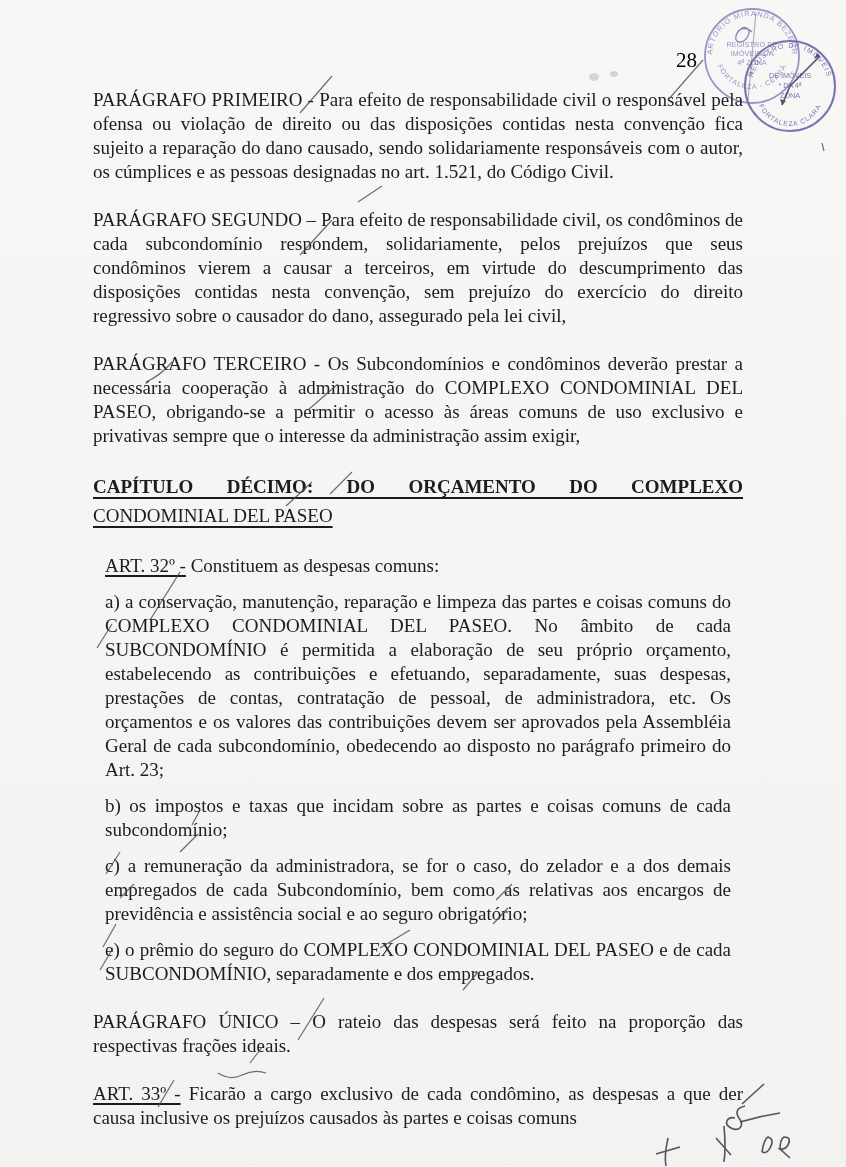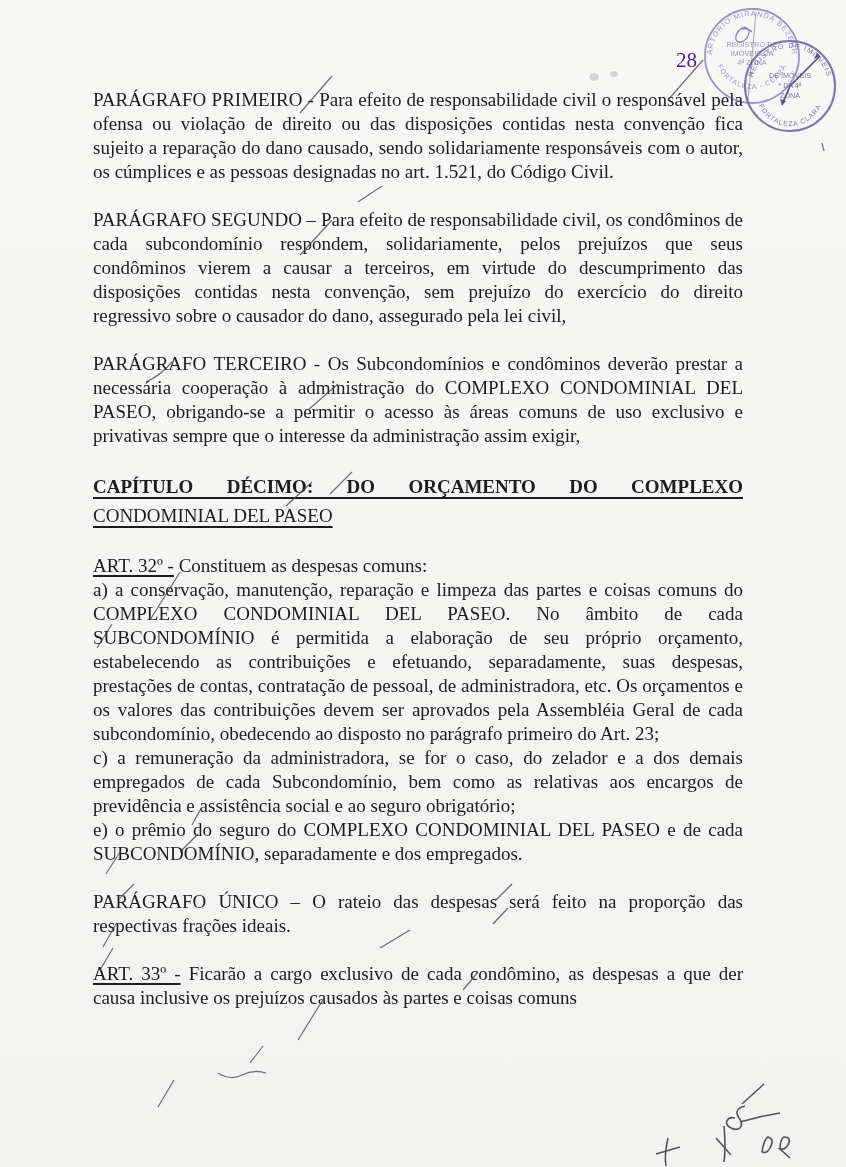--- a/index.html
+++ b/index.html
@@ -9,33 +9,33 @@
     font-family:"Liberation Serif", serif;
     color:#1c1c1e;
     position:relative;
     overflow:hidden;
   }
   .text-block{
     position:absolute;left:93px;top:88px;width:650px;
     font-size:19px;line-height:24px;text-align:justify;
   }
   .para{margin:0 0 24px 0;padding:0;}
-  .m0{margin:0;padding:0;}
+  .m0{margin:12px;padding:0;}
   .b{font-weight:normal;}
   .u{text-decoration:underline;text-underline-offset:3px;text-decoration-thickness:1.6px;}
   .chapter .cap1{
     font-weight:bold;text-decoration:underline;text-underline-offset:4px;
     text-decoration-thickness:2px;text-align-last:justify;line-height:29px;
   }
   .chapter .cap2{
     font-weight:normal;text-decoration:underline;text-underline-offset:4px;
     text-decoration-thickness:2px;line-height:29px;
   }
   .pagenum{
-    position:absolute;left:676px;top:48px;font-size:21px;color:#4c1d95;
+    position:absolute;left:676px;top:48px;font-size:21px;color:#000000;
   }
   .stamp-svg{position:absolute;left:686px;top:6px;pointer-events:none;}
   .stamp-svg text{font-family:"Liberation Sans", sans-serif;}
   .pen-overlay{position:absolute;left:0;top:0;pointer-events:none;}
 </style>
 </head>
 <body>
 
 <div class="pagenum">28</div>
 
@@ -84,20 +84,21 @@
   <p class="para"><span class="b">PARÁGRAFO TERCEIRO - </span><span>Os Subcondomínios e condôminos deverão prestar a necessária cooperação à administração do </span><span class="b">COMPLEXO CONDOMINIAL DEL PASEO,</span><span> obrigando-se a permitir o acesso às áreas comuns de uso exclusivo e privativas sempre que o interesse da administração assim exigir,</span></p>
 
   <div class="para chapter">
     <div class="cap1">CAPÍTULO DÉCIMO: DO ORÇAMENTO DO COMPLEXO</div>
     <div class="cap2">CONDOMINIAL DEL PASEO</div>
   </div>
 
   <div class="para">
     <p class="m0"><span class="b u">ART. 32º -</span><span> Constituem as despesas comuns:</span></p>
     <p class="m0"><span class="b">a)</span><span> a conservação, manutenção, reparação e limpeza das partes e coisas comuns do </span><span class="b">COMPLEXO CONDOMINIAL DEL PASEO</span><span>. No âmbito de cada SUBCONDOMÍNIO é permitida a elaboração de seu próprio orçamento, estabelecendo as contribuições e efetuando, separadamente, suas despesas, prestações de contas, contratação de pessoal, de administradora, etc. Os orçamentos e os valores das contribuições devem ser aprovados pela Assembléia Geral de cada subcondomínio, obedecendo ao disposto no parágrafo primeiro do Art. 23;</span></p>
+    <p class="m0"><span class="b">b)</span><span> os impostos e taxas que incidam sobre as partes e coisas comuns de cada subcondomínio;</span></p>
     <p class="m0"><span class="b">c)</span><span> a remuneração da administradora, se for o caso,  do zelador e a dos demais empregados de cada Subcondomínio, bem como as relativas aos encargos de previdência e assistência social e ao seguro obrigatório;</span></p>
     <p class="m0"><span class="b">e)</span><span> o prêmio do seguro do </span><span class="b">COMPLEXO CONDOMINIAL DEL PASEO</span><span> e de cada </span><span class="b">SUBCONDOMÍNIO,</span><span> separadamente e dos empregados.</span></p>
   </div>
 
   <p class="para"><span class="b">PARÁGRAFO ÚNICO – </span><span>O rateio das despesas será feito na proporção das respectivas frações ideais.</span></p>
   <p class="para"><span class="b u">ART. 33º -</span><span>  Ficarão a cargo exclusivo de cada condômino, as despesas a que der causa inclusive os prejuízos causados às partes e coisas comuns</span></p>
 </div>
 
 <svg class="pen-overlay" width="846" height="1167" viewBox="0 0 846 1167">
   <g stroke="#4a4650" stroke-width="1.2" fill="none" opacity="0.8">

